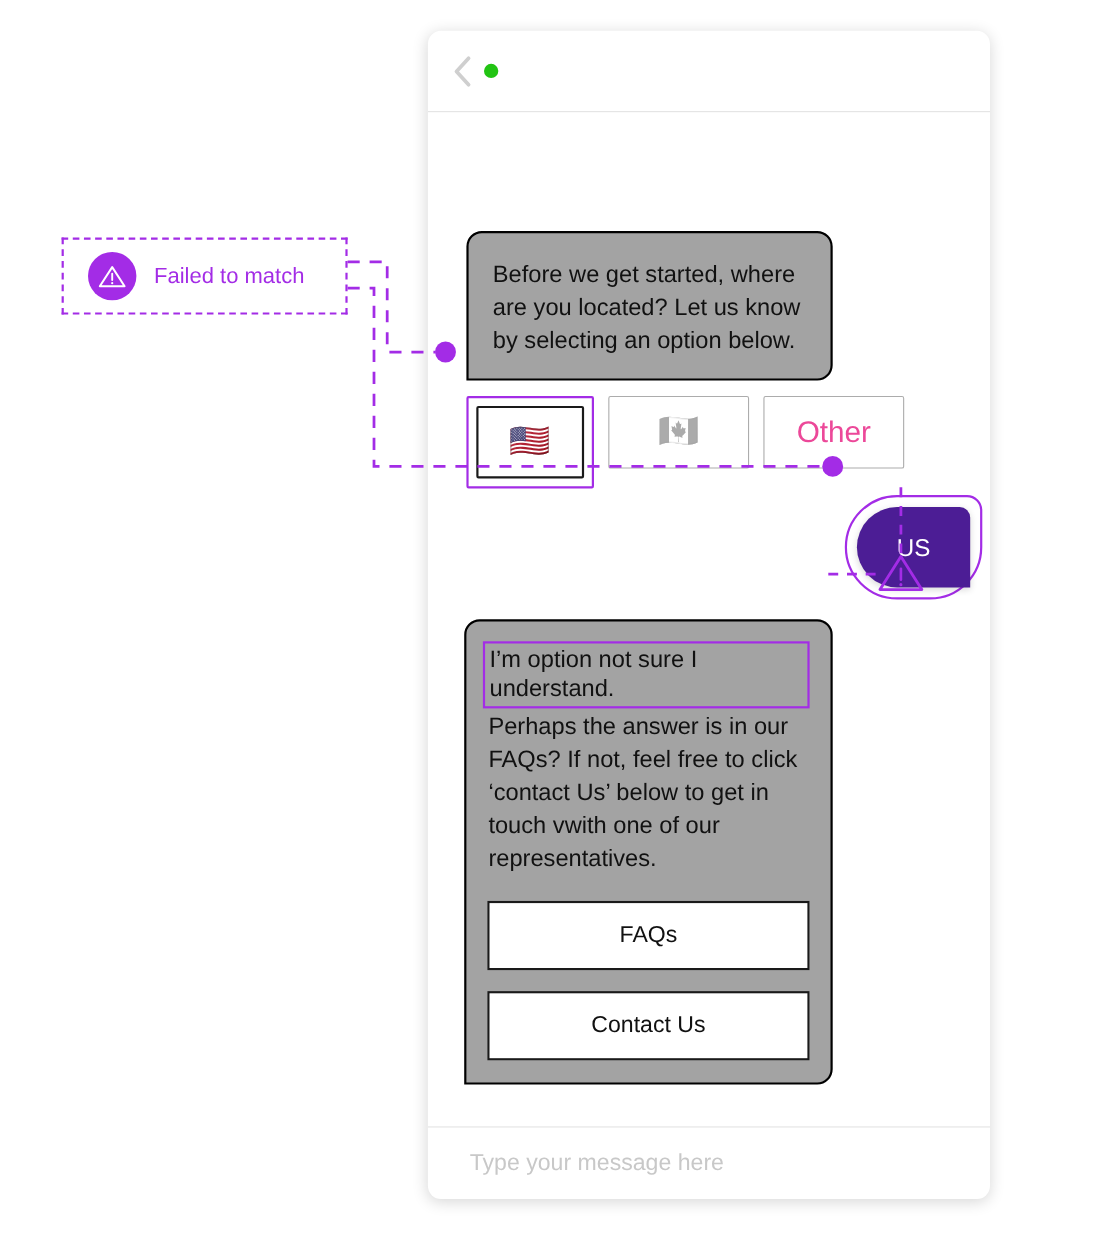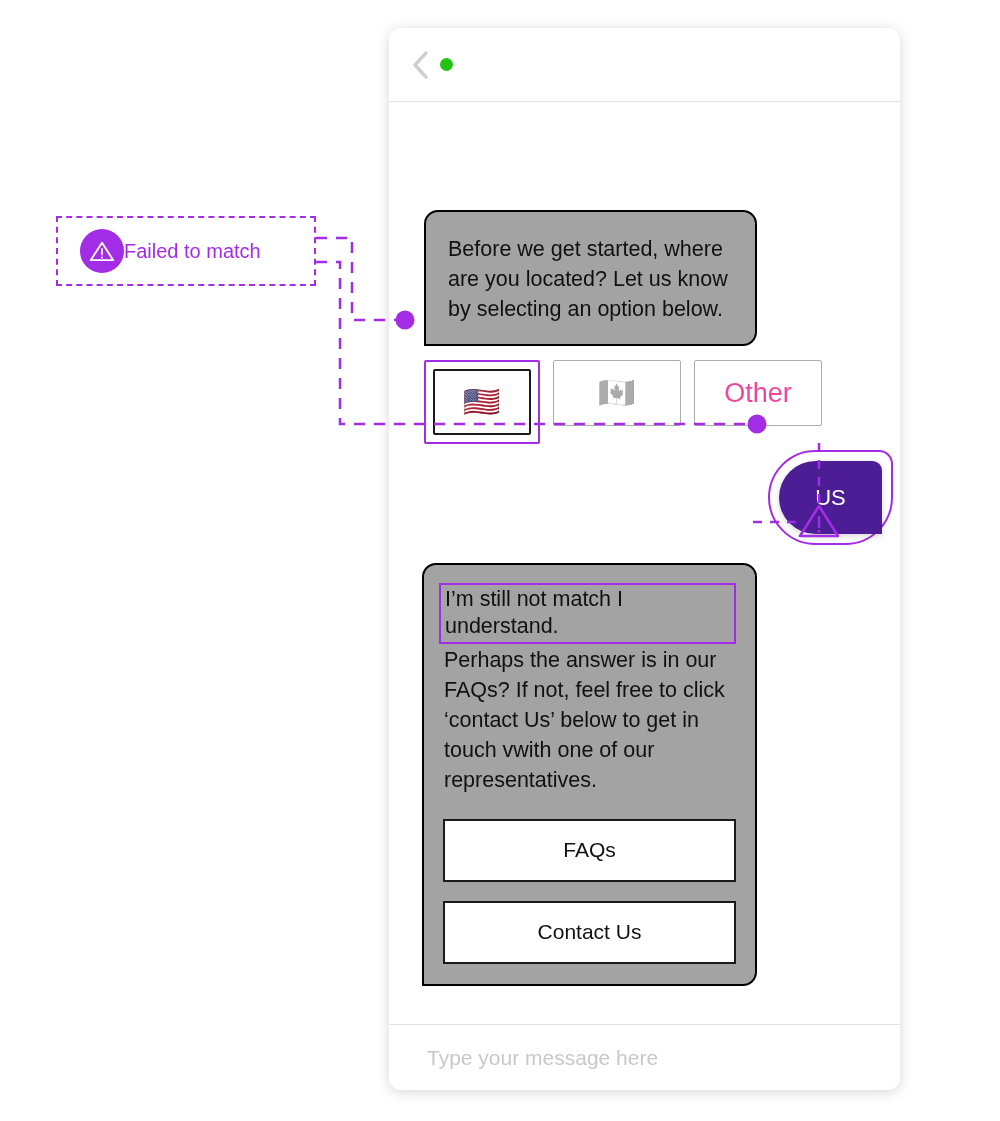--- a/index.html
+++ b/index.html
@@ -208,20 +208,21 @@
 
   .annot-box {
     position: absolute;
     left: 56px;
     top: 216px;
     width: 260px;
     height: 70px;
     border: 2.5px dashed #a32ce6;
     display: flex;
     align-items: center;
+    gap: 16px;
     padding-left: 22px;
     background: transparent;
     z-index: 6;
   }
   .annot-badge {
     width: 44px; height: 44px;
     border-radius: 50%;
     background: #a32ce6;
     display: flex; align-items: center; justify-content: center;
     flex: 0 0 auto;
@@ -280,21 +281,21 @@
       </div>
 
       <div class="user-wrap">
         <div class="user-outline"></div>
         <div class="user-bubble">
           <span>US</span>
         </div>
       </div>
 
       <div class="bot-bubble bubble-answer">
-        <span class="answer-highlight">I’m still not match I understand.</span>
+        <span class="answer-highlight">I’m option not sure I understand.</span>
         <span class="answer-rest">Perhaps the answer is in our FAQs? If not, feel free to click ‘contact Us’ below to get in touch vwith one of our representatives.</span>
 
         <button class="inline-btn faqs">FAQs</button>
         <button class="inline-btn contact">Contact Us</button>
       </div>
 
     </div>
 
     <div class="chat-footer">
       <input class="msg-input" type="text" placeholder="Type your message here" style="">

